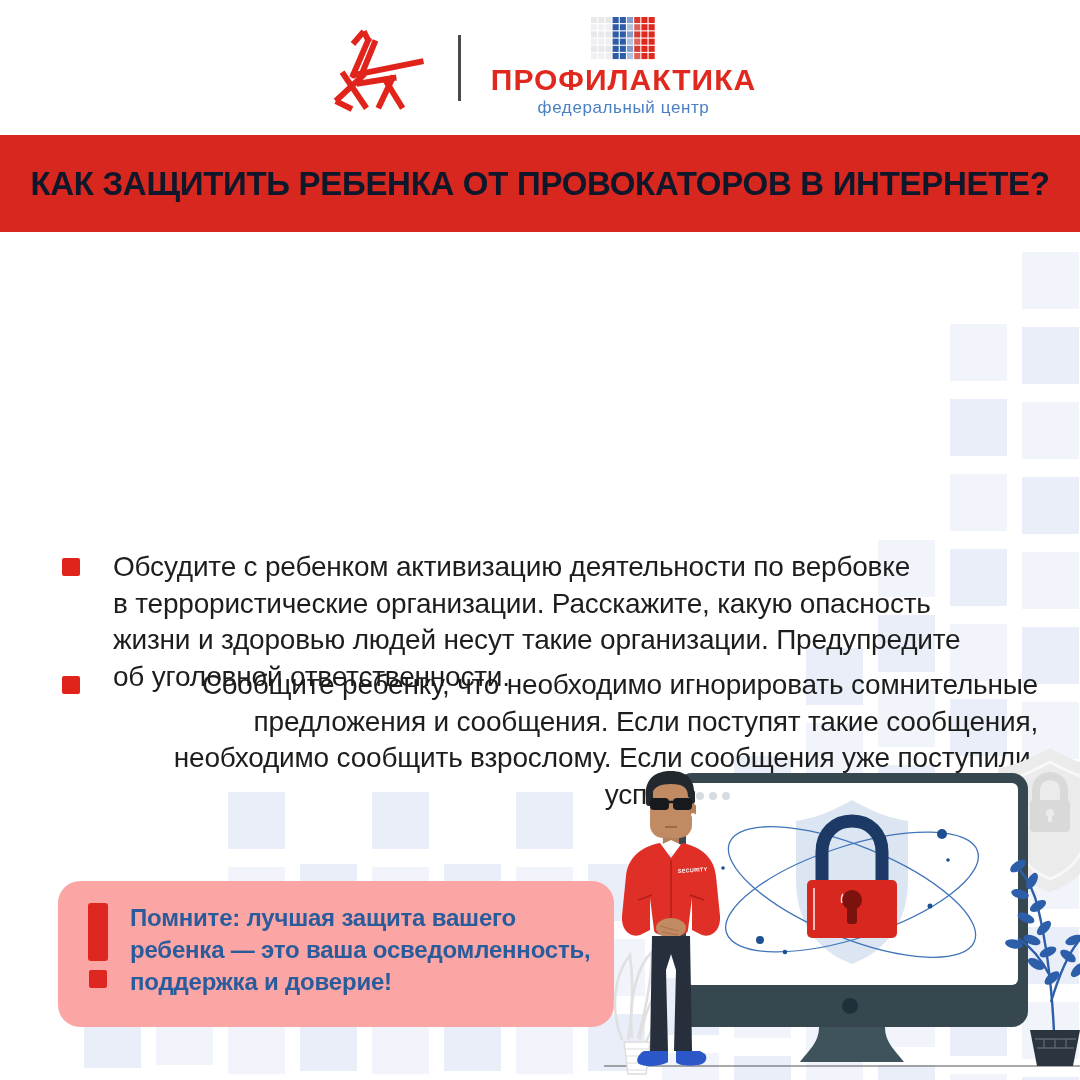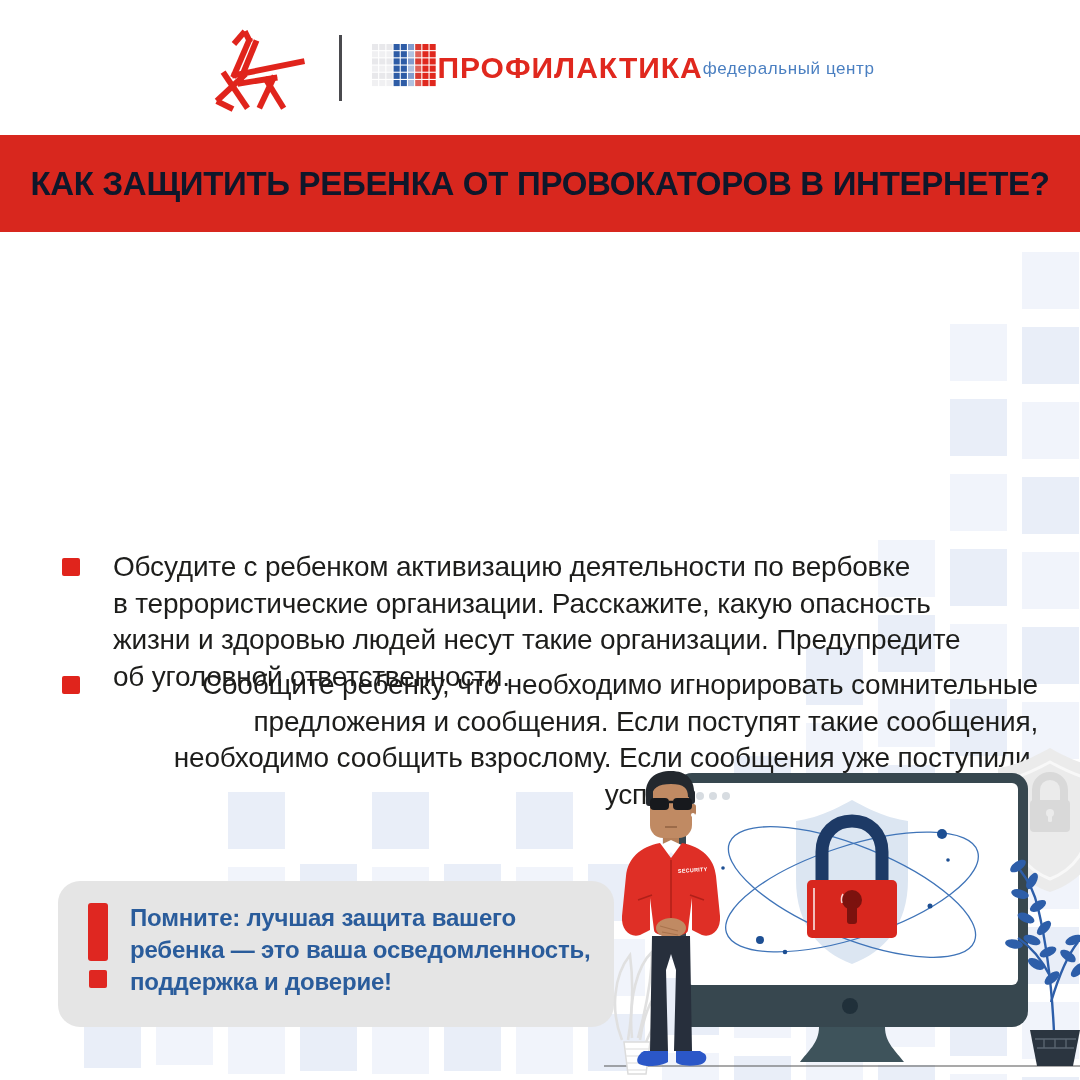--- a/index.html
+++ b/index.html
@@ -5,39 +5,39 @@
   html,body{margin:0;padding:0;background:#fff;}
   .page{position:relative;width:1080px;height:1080px;background:#ffffff;overflow:hidden;
         font-family:"Liberation Sans",sans-serif;}
   
   #bg-squares{position:absolute;left:0;top:0;width:1080px;height:1080px;z-index:0;}
   
   .header{position:absolute;left:0;top:0;width:1080px;height:135px;background:#fff;z-index:3;
           display:flex;align-items:center;justify-content:center;gap:30px;}
   .brand-icon{width:104px;height:92px;}
   .header-divider{width:3px;height:66px;background:#4a4a4e;}
-  .logo-block{display:flex;flex-direction:row;align-items:center;}
+  .logo-block{display:flex;flex-direction:column;align-items:center;}
   .logo-grid{width:65px;height:44px;margin-bottom:3px;}
   .logo-title{font-size:30px;font-weight:700;color:#e0281e;letter-spacing:1px;line-height:1.05;}
   .logo-subtitle{font-size:17px;color:#4a7fc1;letter-spacing:0.6px;margin-top:2px;text-align:center;}
   
   .banner{position:absolute;left:0;top:135px;width:1080px;height:97px;background:#d8271e;z-index:3;
           display:flex;align-items:center;justify-content:center;}
   .banner-title{color:#0f172a;font-size:33px;font-weight:700;letter-spacing:-0.3px;white-space:nowrap;}
   
   .bullet{position:absolute;left:62px;display:flex;z-index:2;gap:18px;}
   .bullet-marker{width:18px;height:18px;background:#e0241c;border-radius:2px;margin-top:9px;flex:0 0 18px;}
   .bullet-text{margin-left:15px;width:925px;font-size:28px;line-height:36.5px;color:#1d1d1b;
                white-space:pre-line;letter-spacing:-0.2px;}
   .bullet:nth-of-type(1){top:248px;}
   .bullet:nth-of-type(2){top:396px;}
   .bullet:nth-of-type(3){top:549px;}
   .bullet:nth-of-type(4){top:667px;text-align:right;}
   
-  .callout{position:absolute;left:58px;top:881px;width:556px;height:146px;background:#e5e5e5;
+  .callout{position:absolute;left:58px;top:881px;width:556px;height:146px;background:#fca5a5;
            border-radius:22px;z-index:2;}
   .excl{position:absolute;left:30px;top:22px;width:20px;}
   .excl-bar{width:20px;height:58px;background:#df2721;border-radius:3px;}
   .excl-dot{width:18px;height:18px;background:#df2721;border-radius:2px;margin-top:9px;margin-left:1px;}
   .callout-text{position:absolute;left:72px;top:21px;width:466px;font-size:24px;font-weight:700;
                 line-height:32px;color:#2a5c9b;white-space:pre-line;letter-spacing:-0.2px;}
   
   #illustration{position:absolute;left:580px;top:740px;width:500px;height:340px;z-index:2;}
 </style>
 </head>

